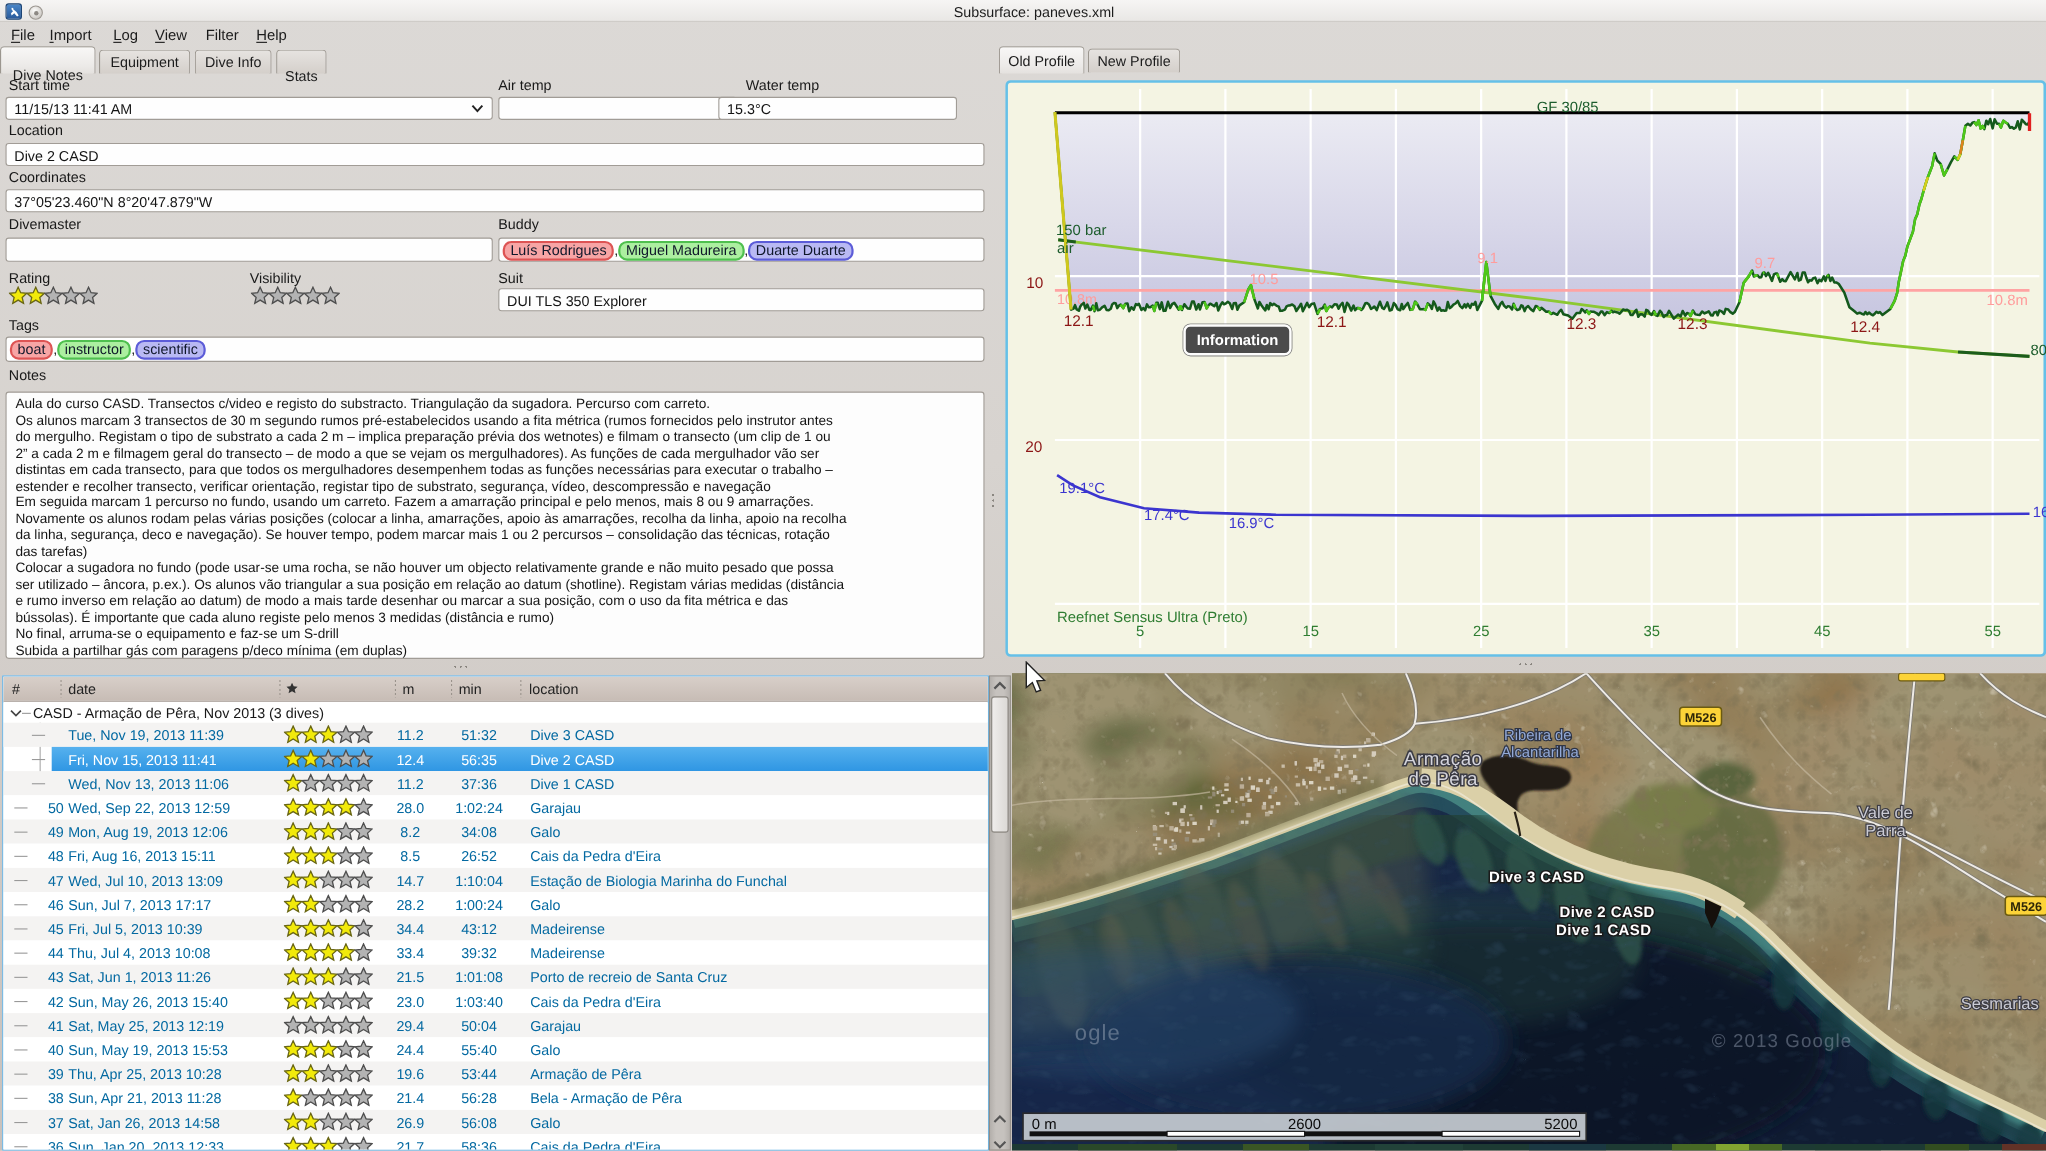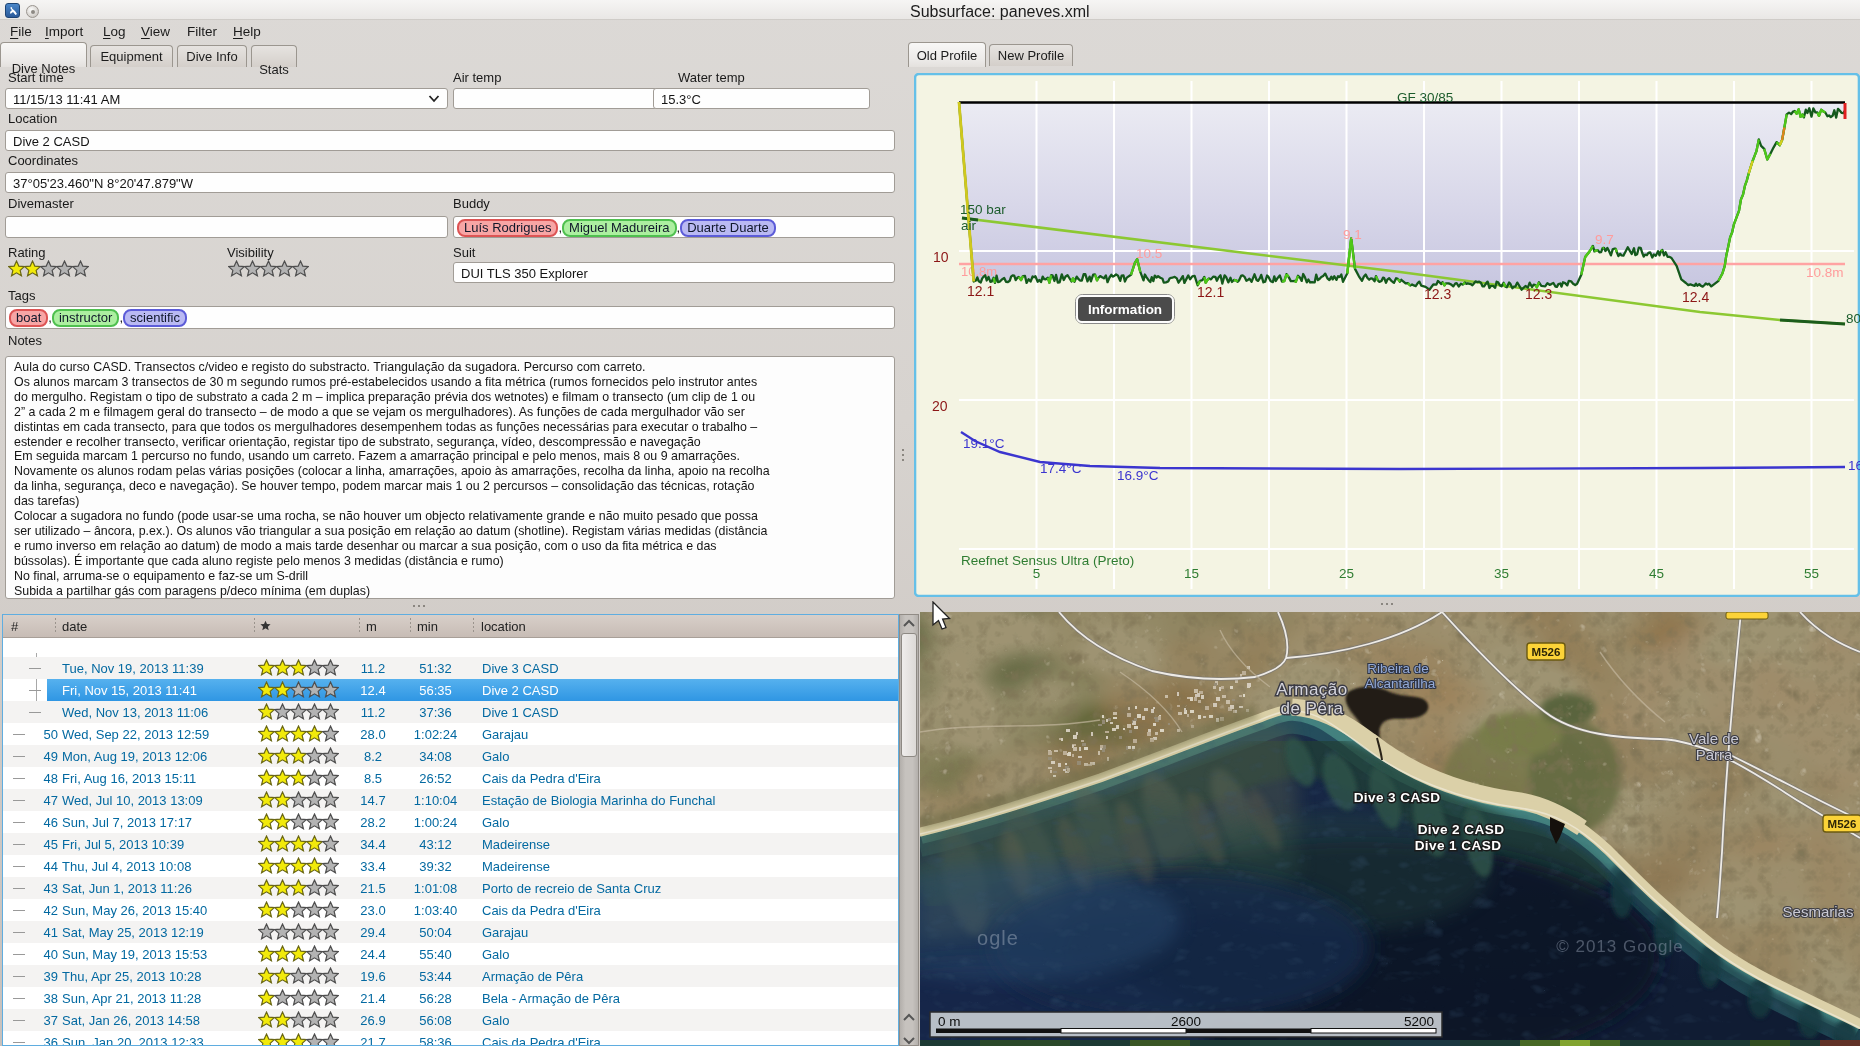--- a/index.html
+++ b/index.html
@@ -1,19 +1,19 @@
 <!DOCTYPE html>
 <html><head><meta charset="utf-8"><style>
 *{margin:0;padding:0;box-sizing:border-box}
 html,body{width:1860px;height:1046px;overflow:hidden;font-family:"Liberation Sans",sans-serif;
 background:linear-gradient(#dcd9d6 0,#d7d3cf 40%,#c8c1bc 100%)}
 .abs{position:absolute}
 #titlebar{position:absolute;left:0;top:0;width:1860px;height:20px;
 background:linear-gradient(#f6f5f4,#e9e7e5);border-bottom:1px solid #cfccc8}
-#title{position:absolute;left:910px;top:3px;font-size:16px;color:#1c1c1c}
+#title{position:absolute;left:867px;top:3px;font-size:13px;color:#1c1c1c}
 #icon1{position:absolute;left:5px;top:3px;width:15px;height:15px;border-radius:3px;
 background:linear-gradient(#4a86c8,#2a5a9a);border:1px solid #1d4474}
 #icon1 svg{position:absolute;left:1px;top:1px}
 #icon2{position:absolute;left:26px;top:5px;width:13px;height:13px;border-radius:50%;background:radial-gradient(circle at 40% 35%,#fdfdfc,#d8d5d1 60%,#b5b1ac);border:1px solid #9a958f}
 #icon2:after{content:"";position:absolute;left:4px;top:4px;width:4px;height:4px;border-radius:50%;background:#8d8984}
 #menubar{position:absolute;left:0;top:20px;width:1860px;height:24px;font-size:13.5px;color:#1b1b1b}
 #menubar span{position:absolute;top:4px}
 #menubar u{text-decoration:underline;text-underline-offset:2px}
 .tab{position:absolute;font-size:13px;color:#1c1c1c;text-align:center;
 border:1px solid #9b968f;border-bottom:none;border-radius:4px 4px 0 0;
@@ -158,20 +158,27 @@
       <div style="left:363px">m</div>
       <div style="left:414px">min</div>
       <div style="left:478px">location</div>
 <div class="vsep" style="left:52px"></div>
       <div class="vsep" style="left:251px"></div>
       <div class="vsep" style="left:356px"></div>
       <div class="vsep" style="left:407px"></div>
       <div class="vsep" style="left:470px"></div>
     </div>
 <div style="position:absolute;left:33px;top:38px;width:1px;height:59px;background:#a8a8a8"></div>
+<div id="treerow" style="top:24px">
+      <span style="position:absolute;left:27px;top:2px">CASD - Armação de Pêra, Nov 2013 (3 dives)</span>
+<svg style="position:absolute;left:6px;top:5px" width="11" height="8" viewBox="0 0 11 8">
+        <path d="M1 2 5.5 6.5 10 2" fill="none" stroke="#444" stroke-width="1.5"></path>
+      </svg>
+<div class="dash" style="left:17px;top:9px;width:8px"></div>
+    </div>
 <div class="trow alt" style="top:42px">
       <div class="dash" style="left:26px"></div>
       <div class="c date">Tue, Nov 19, 2013 11:39</div>
       <div class="c strs"><svg class="st" viewBox="0 0 20 20">
           <path d="M10 1.3 12.7 7.2 19.2 7.8 14.3 12.2 15.8 18.6 10 15.1 4.2 18.6 5.7 12.2 0.8 7.8 7.3 7.2Z" fill="#f2ea0a" stroke="#6a6714" stroke-width="1.4"></path>
         </svg><svg class="st" viewBox="0 0 20 20">
           <path d="M10 1.3 12.7 7.2 19.2 7.8 14.3 12.2 15.8 18.6 10 15.1 4.2 18.6 5.7 12.2 0.8 7.8 7.3 7.2Z" fill="#f2ea0a" stroke="#6a6714" stroke-width="1.4"></path>
         </svg><svg class="st" viewBox="0 0 20 20">
           <path d="M10 1.3 12.7 7.2 19.2 7.8 14.3 12.2 15.8 18.6 10 15.1 4.2 18.6 5.7 12.2 0.8 7.8 7.3 7.2Z" fill="#f2ea0a" stroke="#6a6714" stroke-width="1.4"></path>
         </svg><svg class="st" viewBox="0 0 20 20">

